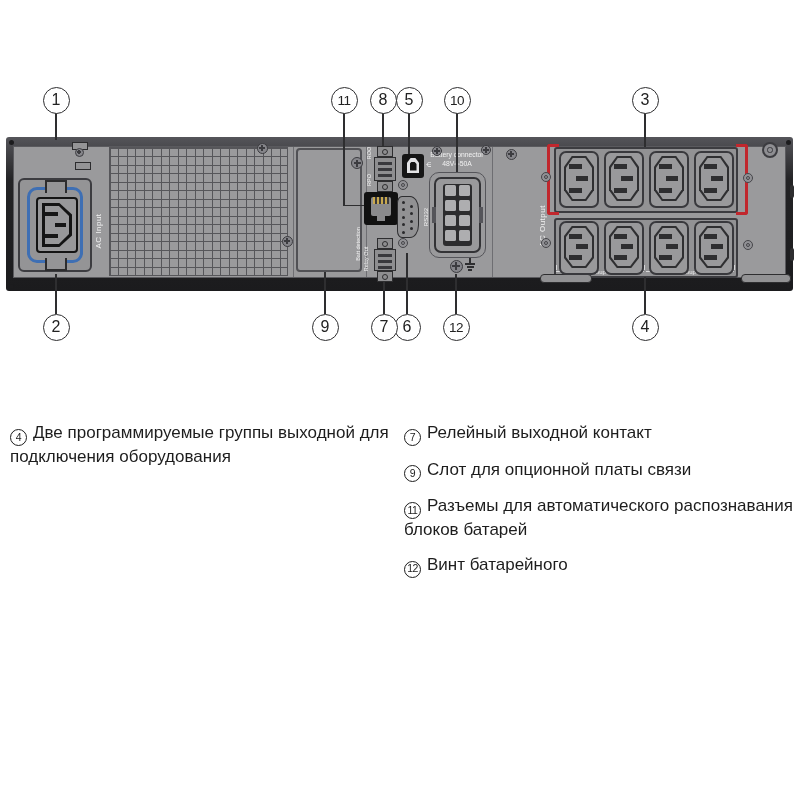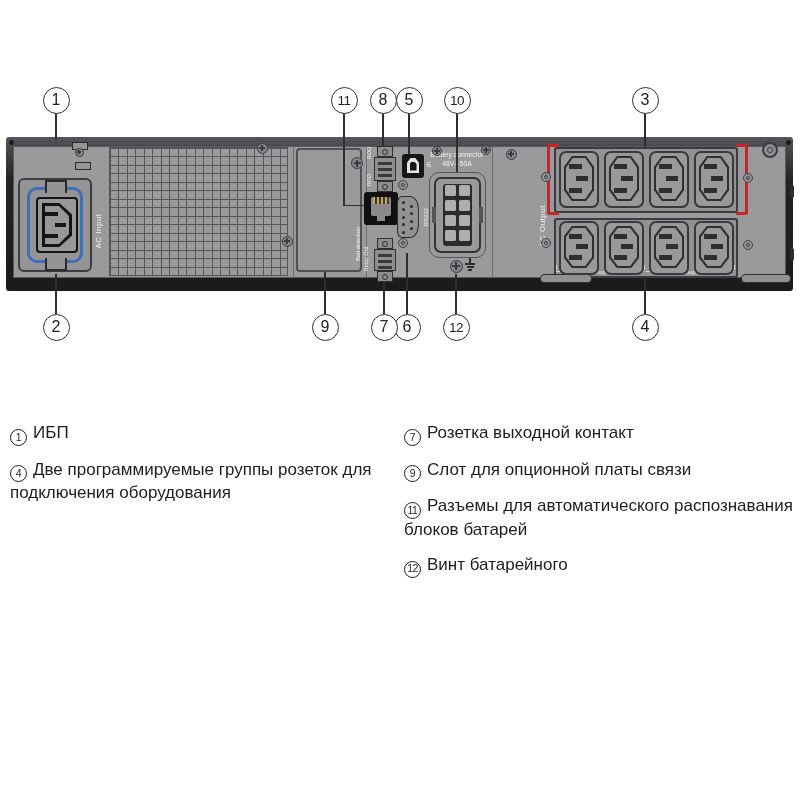--- a/index.html
+++ b/index.html
@@ -315,24 +315,23 @@
         </div>
         <div class="abs" style="left: 8px; top: 10.56px; width: 13px; height: 5px; background: rgb(46, 46, 48);"></div>
         <div class="abs" style="left: 15px; top: 21.48px; width: 12px; height: 5px; background: rgb(46, 46, 48);"></div>
         <div class="abs" style="left: 8px; top: 32.4px; width: 13px; height: 5px; background: rgb(46, 46, 48);"></div>
       </div>
     </div>
 </div>
 
 <div id="legend">
   <div id="lcol-left" class="lcol">
-      <div class="legend-item"><span class="marker">1</span><span class="ltext">ИБП</span></div>
-      <div class="legend-item"><span class="marker">4</span><span class="ltext">Две программируемые группы розеток для
+      <div class="legend-item"><span class="marker">4</span><span class="ltext">Две программируемые группы выходной для
 подключения оборудования</span></div>
     </div>
   <div id="lcol-right" class="lcol">
-      <div class="legend-item"><span class="marker">7</span><span class="ltext">Розетка выходной контакт</span></div>
+      <div class="legend-item"><span class="marker">7</span><span class="ltext">Релейный выходной контакт</span></div>
       <div class="legend-item"><span class="marker">9</span><span class="ltext">Слот для опционной платы связи</span></div>
       <div class="legend-item"><span class="marker">11</span><span class="ltext">Разъемы для автоматического распознавания
 блоков батарей</span></div>
       <div class="legend-item"><span class="marker">12</span><span class="ltext">Винт батарейного</span></div>
     </div>
 </div>
 
 </body></html>

